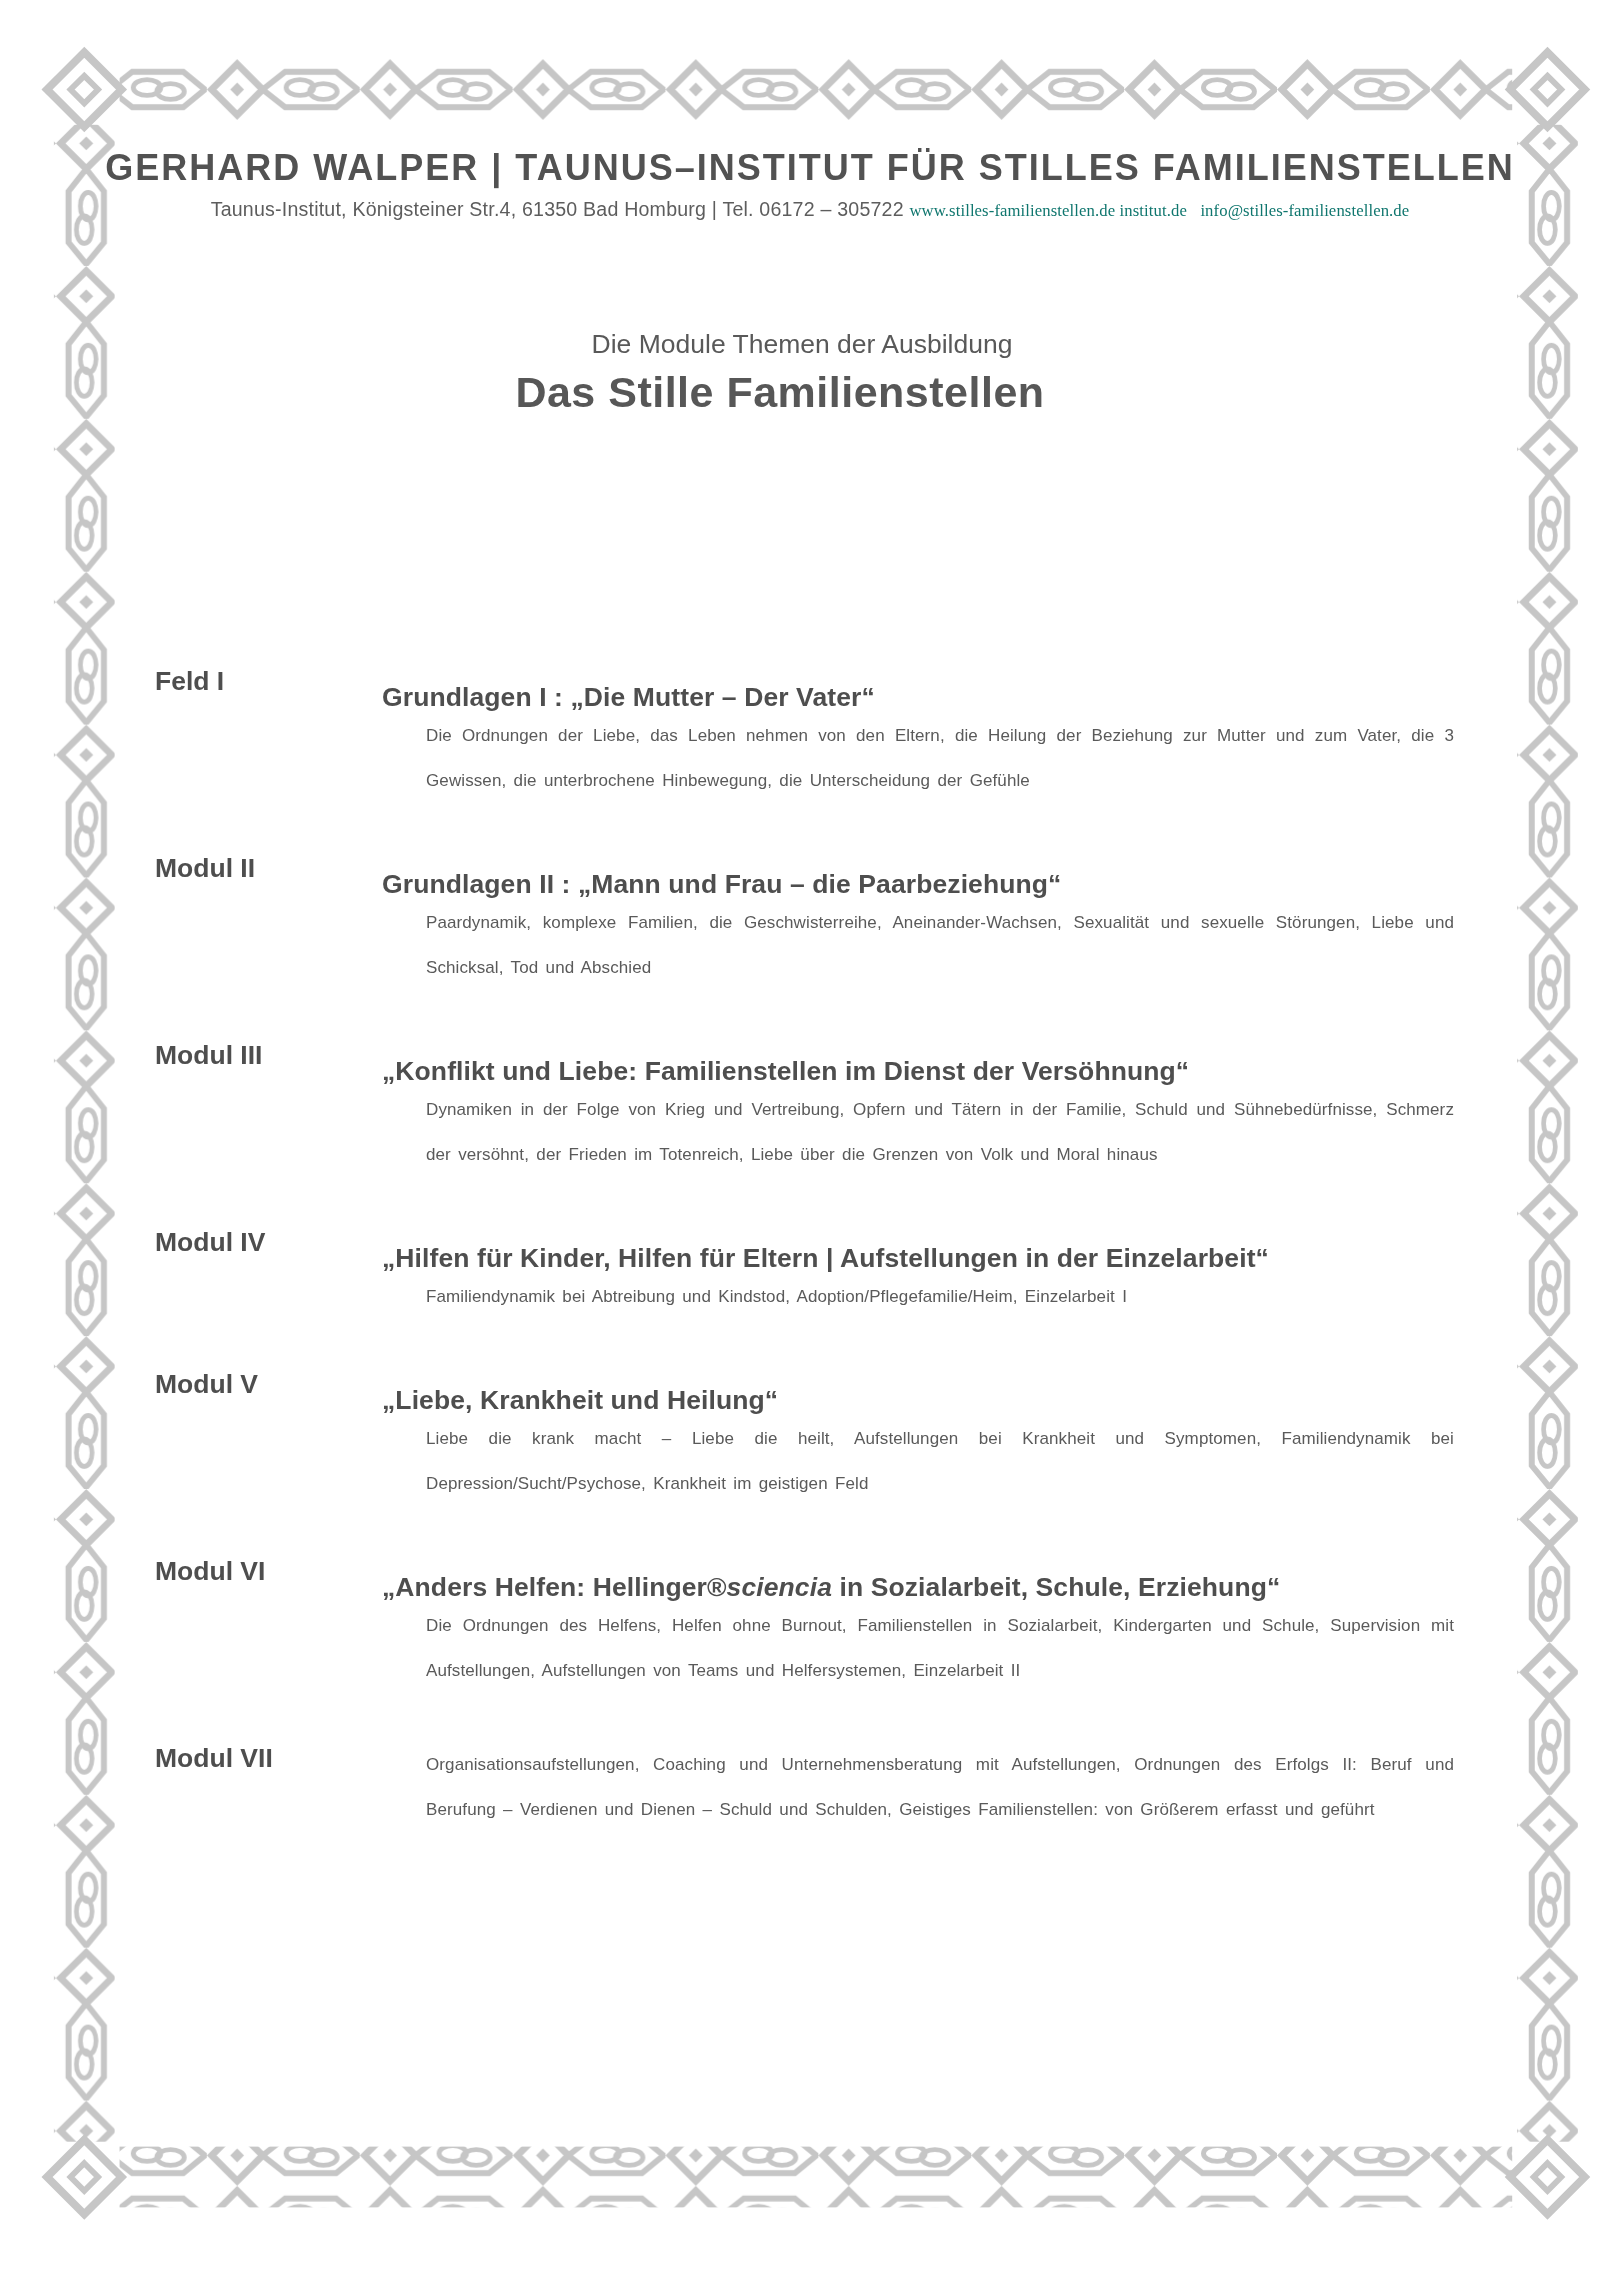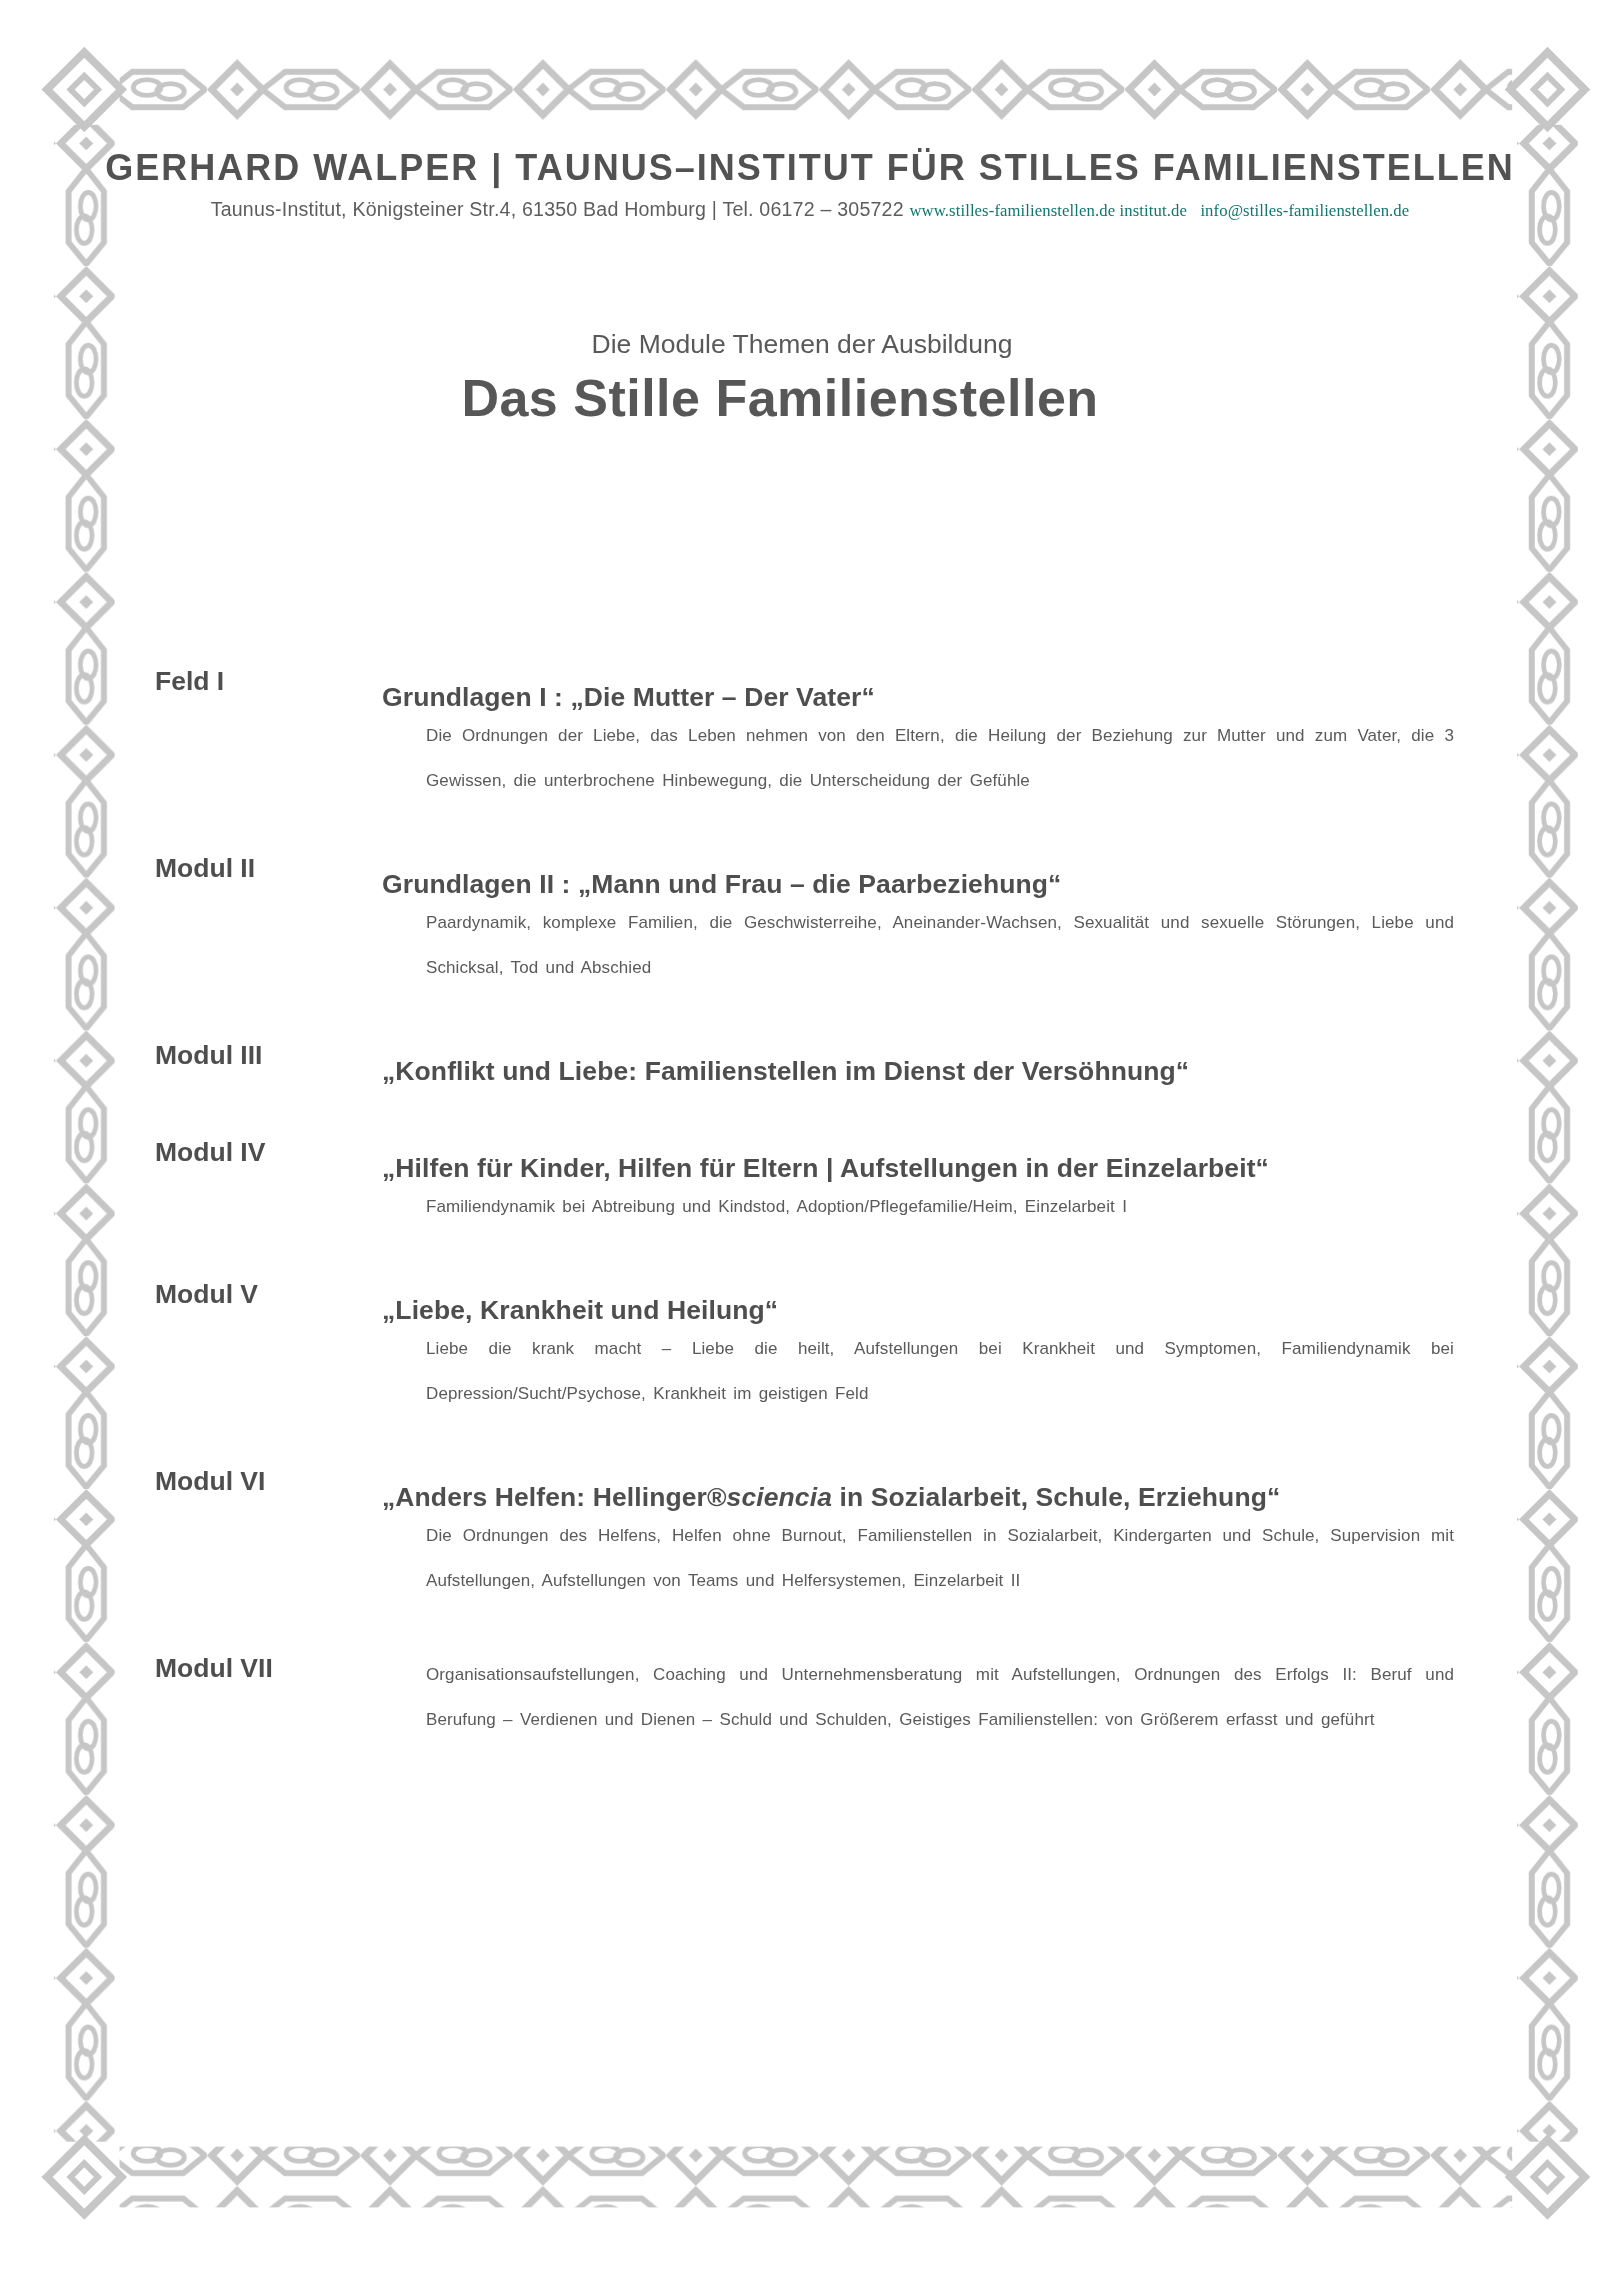--- a/index.html
+++ b/index.html
@@ -22,21 +22,21 @@
   }
   .org-address-line { margin-top:8.8px; font-size:19.6px; color:#5d5d5d; letter-spacing:0.2px; }
   .org-web, .org-email { font-size:16.7px; color:#0f766e; letter-spacing:0.1px;font-family:Liberation Serif, serif; }
   .org-email { margin-left:7.8px; }
 
   
   .title-block { top:329px; left:0; width:1560px; text-align:center; }
   .doc-subtitle { font-size:26.5px; color:#595959;padding-left:44px; }
   .doc-title {
     margin-top:7.8px;
-    font-size:52px; font-weight:bold; color:#575757;
+    font-size:43px; font-weight:bold; color:#575757;
     letter-spacing:0.5px;
   }
 
   
   .modules { top:665px; left:155px; width:1300px;
     display:flex; flex-direction:column; gap:49px; }
   .module-row { display:flex; align-items:flex-start; }
   .m-label { flex:0 0 227px; font-size:26.5px; font-weight:bold; color:#4e4e4e; line-height:32px; }
   .m-content { flex:1; max-width:1072px; }
   .m-title { font-size:26.5px; font-weight:bold; color:#4e4e4e; line-height:32px; letter-spacing:0.1px;margin-top:16px; }
@@ -123,20 +123,21 @@
     <div class="m-content">
       <div class="m-title">Grundlagen II :  „Mann und Frau – die Paarbeziehung“</div>
       <div class="m-text">Paardynamik, komplexe Familien, die Geschwisterreihe, Aneinander-Wachsen, Sexualität und sexuelle Störungen, Liebe und Schicksal, Tod und Abschied</div>
     </div>
   </div>
 
   <div class="module-row">
     <div class="m-label">Modul III</div>
     <div class="m-content">
       <div class="m-title">„Konflikt und Liebe: Familienstellen im Dienst der Versöhnung“</div>
+      <div class="m-text">Dynamiken in der Folge von Krieg und Vertreibung, Opfern und Tätern in der Familie, Schuld und Sühnebedürfnisse, Schmerz der versöhnt, der Frieden im Totenreich, Liebe über die Grenzen von Volk und Moral hinaus</div>
     </div>
   </div>
 
   <div class="module-row">
     <div class="m-label">Modul IV</div>
     <div class="m-content">
       <div class="m-title">„Hilfen für Kinder, Hilfen für Eltern | Aufstellungen in der Einzelarbeit“</div>
       <div class="m-text">Familiendynamik bei Abtreibung und Kindstod, Adoption/Pflegefamilie/Heim, Einzelarbeit I</div>
     </div>
   </div>

